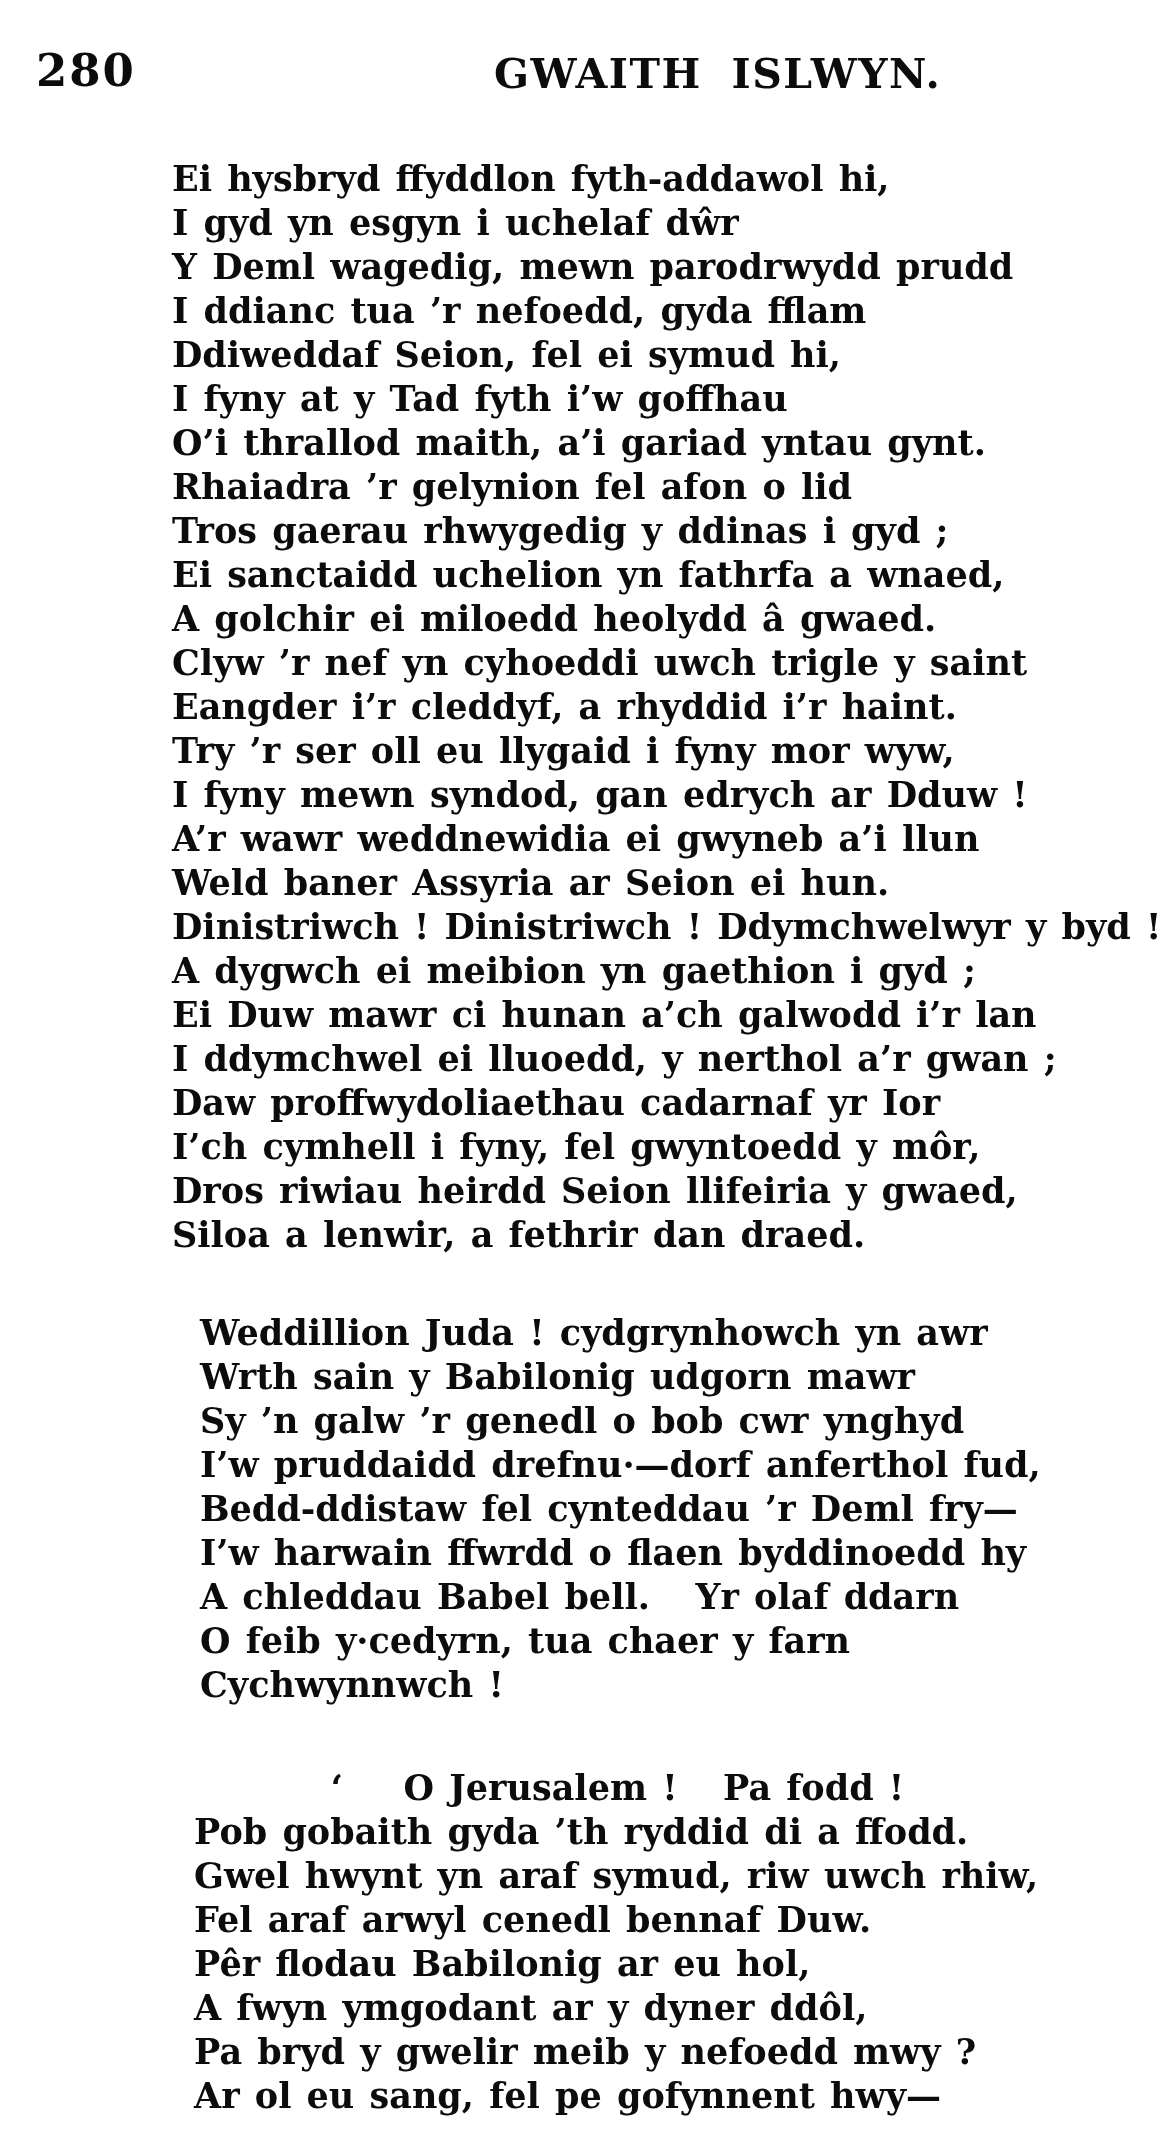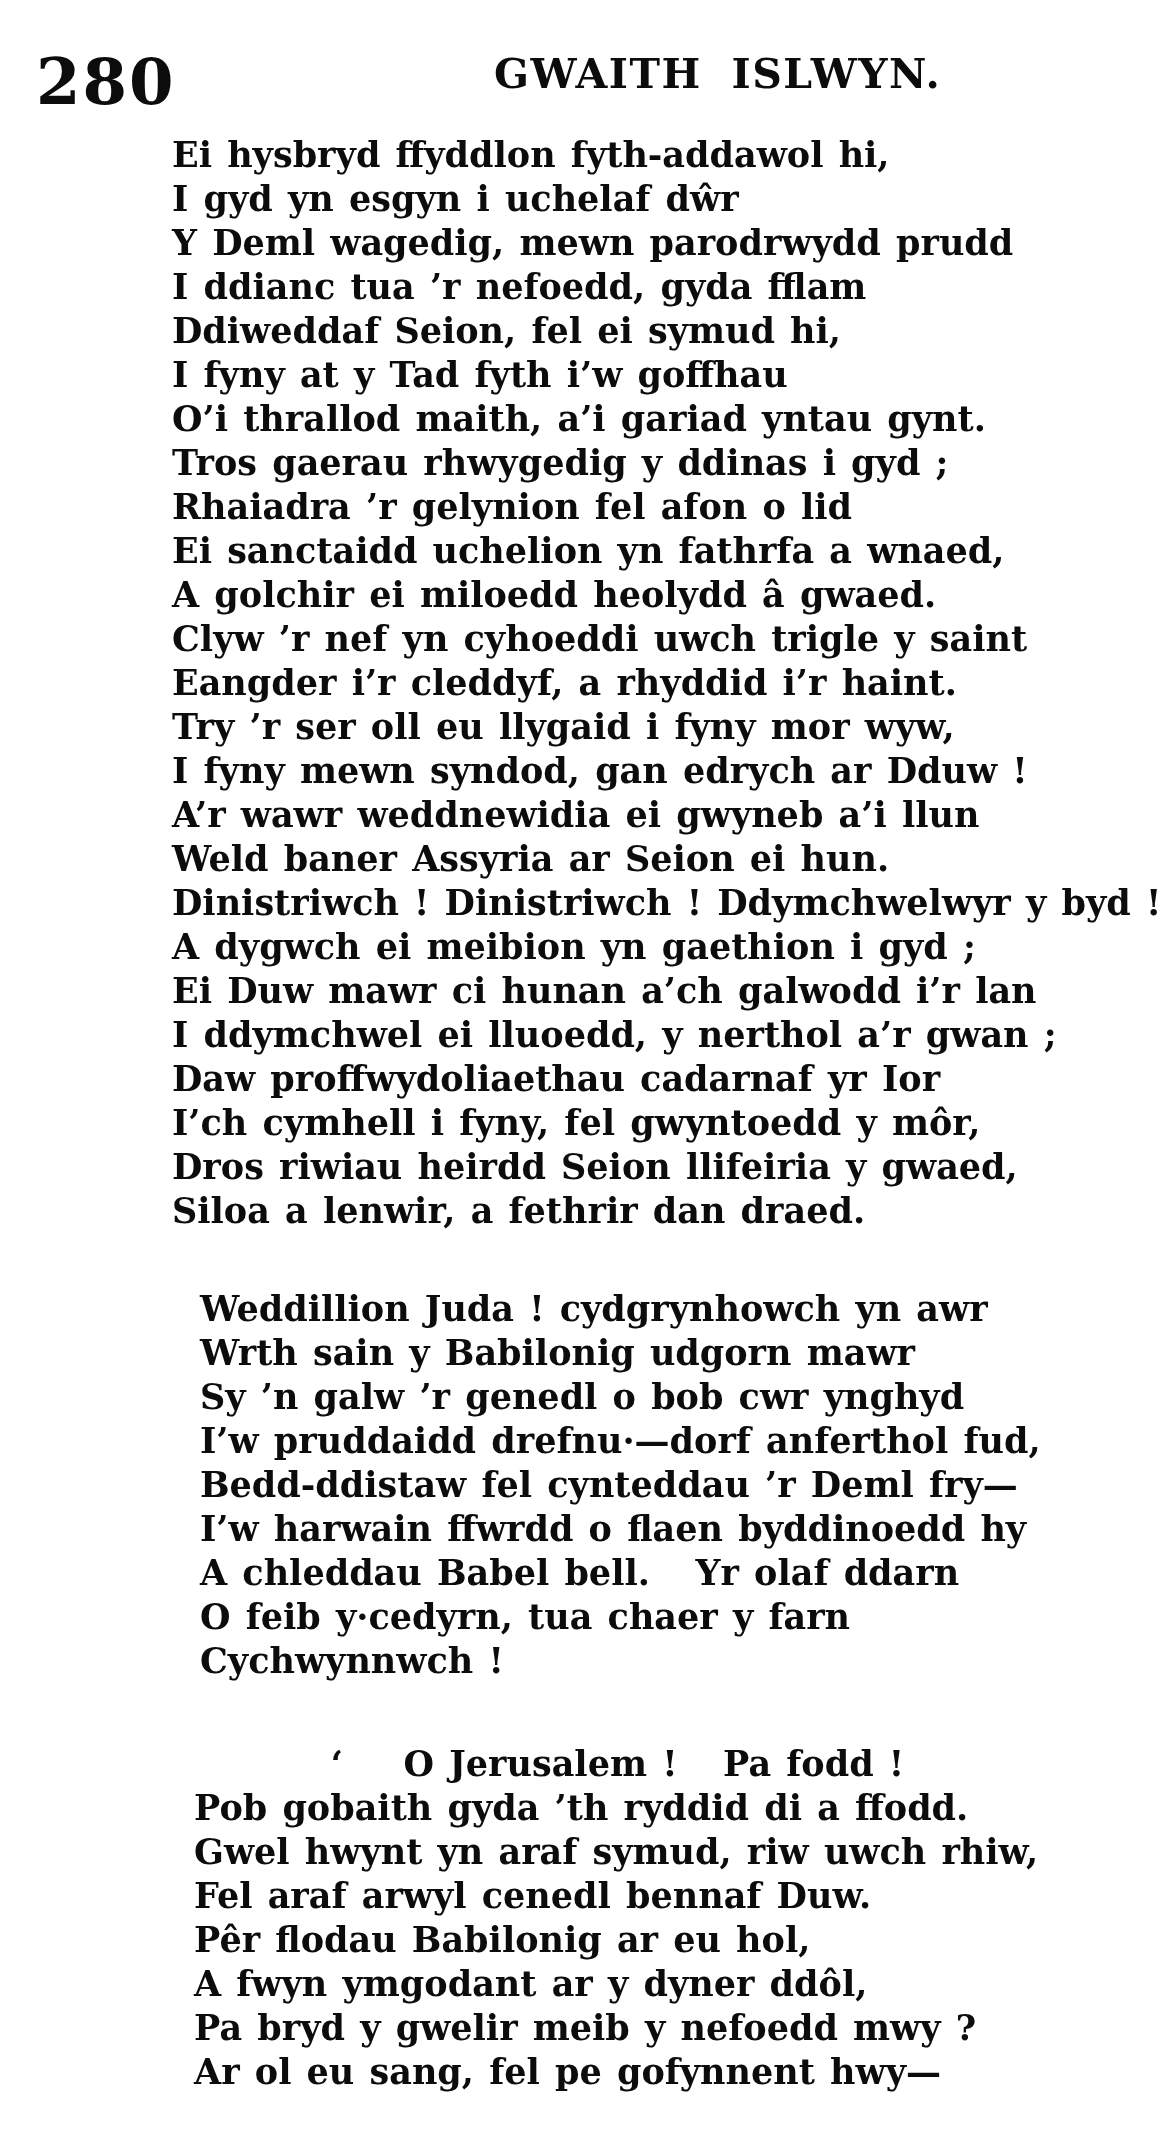--- a/index.html
+++ b/index.html
@@ -13,35 +13,36 @@
     height: 2137px;
     background: #ffffff;
     color: #0c0c0c;
     font-family: "DejaVu Serif", serif;
     overflow: hidden;
   }
   .pagenum {
     position: absolute;
     left: 36px;
     top: 44px;
-    font-size: 64px;
+    font-size: 45px;
     font-weight: bold;
     letter-spacing: 2px;
   }
   .runtitle {
     position: absolute;
     left: 494px;
     top: 50px;
     font-size: 41px;
     font-weight: bold;
     letter-spacing: 1.5px;
     word-spacing: 14px;
   }
   .stanza {
     position: absolute;
+    margin-top: 24px;
   }
   .line {
     white-space: pre;
     font-size: 35px;
     font-weight: bold;
     line-height: 44px;
     letter-spacing: 0px;
     word-spacing: 3px;
   }
   #stanza1 { left: 172px; top: 133px; }
@@ -57,22 +58,22 @@
   <div class="runtitle">GWAITH ISLWYN.</div>
 
   <div class="stanza" id="stanza1">
     <div class="line">Ei hysbryd ffyddlon fyth-addawol hi,</div>
     <div class="line">I gyd yn esgyn i uchelaf dŵr</div>
     <div class="line">Y Deml wagedig, mewn parodrwydd prudd</div>
     <div class="line">I ddianc tua ’r nefoedd, gyda fflam</div>
     <div class="line">Ddiweddaf Seion, fel ei symud hi,</div>
     <div class="line">I fyny at y Tad fyth i’w goffhau</div>
     <div class="line">O’i thrallod maith, a’i gariad yntau gynt.</div>
+    <div class="line">Rhaiadra ’r gelynion fel afon o lid</div>
     <div class="line">Tros gaerau rhwygedig y ddinas i gyd ;</div>
-    <div class="line">Rhaiadra ’r gelynion fel afon o lid</div>
     <div class="line">Ei sanctaidd uchelion yn fathrfa a wnaed,</div>
     <div class="line">A golchir ei miloedd heolydd â gwaed.</div>
     <div class="line">Clyw ’r nef yn cyhoeddi uwch trigle y saint</div>
     <div class="line">Eangder i’r cleddyf, a rhyddid i’r haint.</div>
     <div class="line">Try ’r ser oll eu llygaid i fyny mor wyw,</div>
     <div class="line">I fyny mewn syndod, gan edrych ar Dduw !</div>
     <div class="line">A’r wawr weddnewidia ei gwyneb a’i llun</div>
     <div class="line">Weld baner Assyria ar Seion ei hun.</div>
     <div class="line">Dinistriwch ! Dinistriwch ! Ddymchwelwyr y byd !</div>
     <div class="line">A dygwch ei meibion yn gaethion i gyd ;</div>

